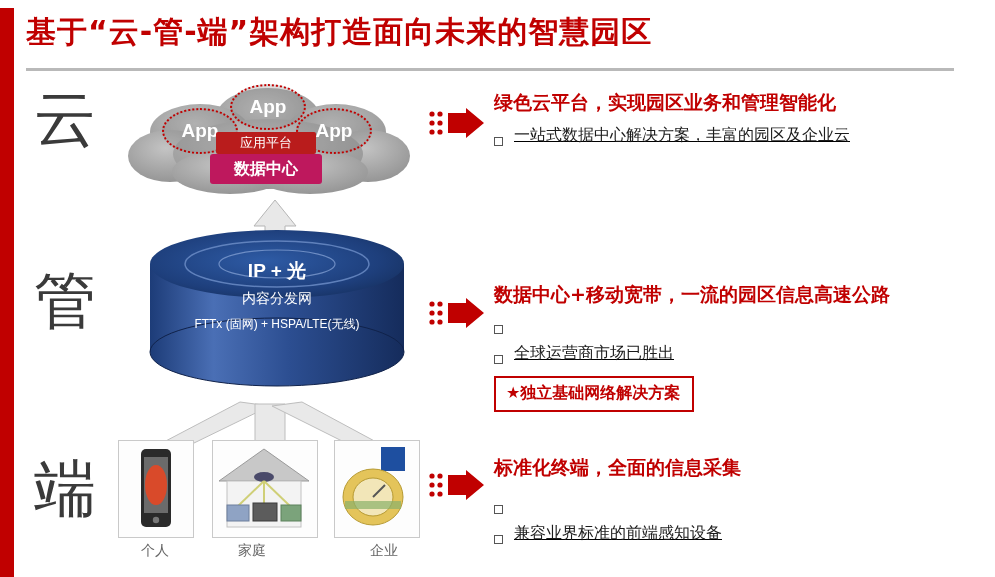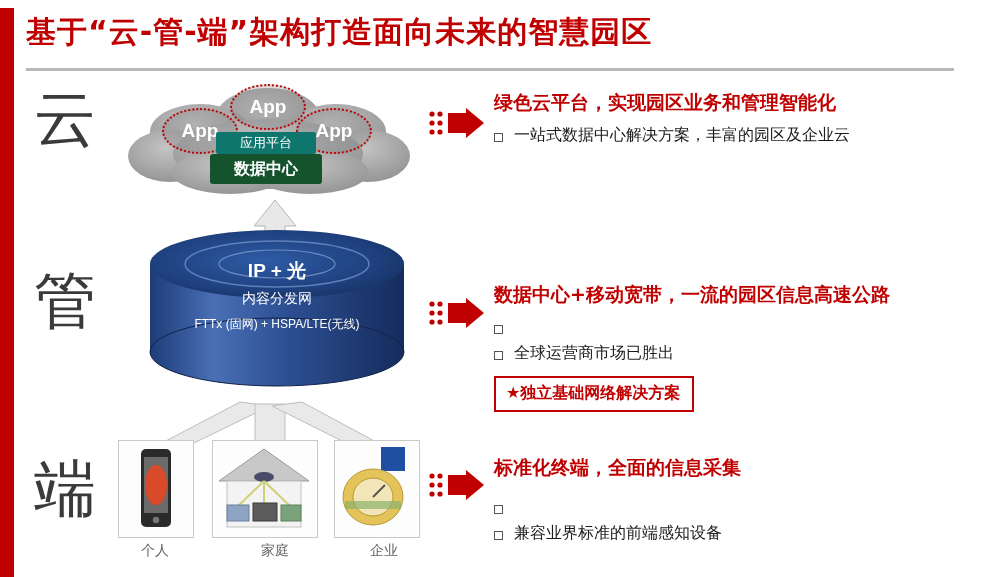--- a/index.html
+++ b/index.html
@@ -46,27 +46,27 @@
     position:absolute;border:2px dotted #c00000;border-radius:50%;
     color:#ffffff;font-weight:bold;font-size:19px;
     display:flex;align-items:center;justify-content:center;
     background:rgba(120,120,120,0.25);
   }
   #app1{left:42px;top:28px;width:72px;height:42px;}
   #app2{left:110px;top:4px;width:72px;height:42px;}
   #app3{left:176px;top:28px;width:72px;height:42px;}
   .platform-label{
     position:absolute;left:96px;top:52px;width:100px;height:22px;
-    background:#0f766e;color:#fff;font-size:13px;
+    background:#b91c1c;color:#fff;font-size:13px;
     display:flex;align-items:center;justify-content:center;
     border-radius:2px;
   }
   .dc-label{
     position:absolute;left:90px;top:74px;width:112px;height:30px;
-    background:#14532d;color:#fff;font-size:16px;font-weight:bold;
+    background:#be185d;color:#fff;font-size:16px;font-weight:bold;
     display:flex;align-items:center;justify-content:center;
     border-radius:3px;
   }
 
   
   .v-arrow{position:absolute;}
 
   
   .cyl-wrap{position:absolute;left:142px;top:228px;width:270px;height:170px;}
   .cyl-text{
@@ -82,31 +82,31 @@
   .dev-box{
     position:absolute;border:1px solid #c9c9c9;background:#fdfdfd;
   }
   #dev1{left:18px;top:10px;width:74px;height:96px;}
   #dev2{left:112px;top:10px;width:104px;height:96px;}
   #dev3{left:234px;top:10px;width:84px;height:96px;}
   .dev-label{
     position:absolute;font-size:14px;color:#666;text-align:center;width:100px;
   }
   #dl1{left:5px;top:112px;}
-  #dl2{left:125px;top:112px;text-align:center;}
+  #dl2{left:102px;top:112px;text-align:center;}
   #dl3{left:234px;top:112px;}
 
   
   .sec{position:absolute;}
   .sec-head{
     font-size:19px;font-weight:bold;color:#c00000;white-space:nowrap;
     font-family:"DejaVu Sans","Liberation Sans",sans-serif;
   }
   .bullet-row{
-    display:flex;align-items:flex-start;margin-top:9px;
+    display:flex;align-items:flex-end;margin-top:9px;text-decoration:underline;
   }
   .bullet-sq{
     width:7px;height:7px;border:1px solid #555;margin:8px 11px 0 0;flex:0 0 auto;
     background:#fff;
   }
   .bullet-tx{
     font-size:16px;color:#1b1b1b;white-space:nowrap;
     font-family:"DejaVu Sans","Liberation Sans",sans-serif;
   }
   .boxed{

